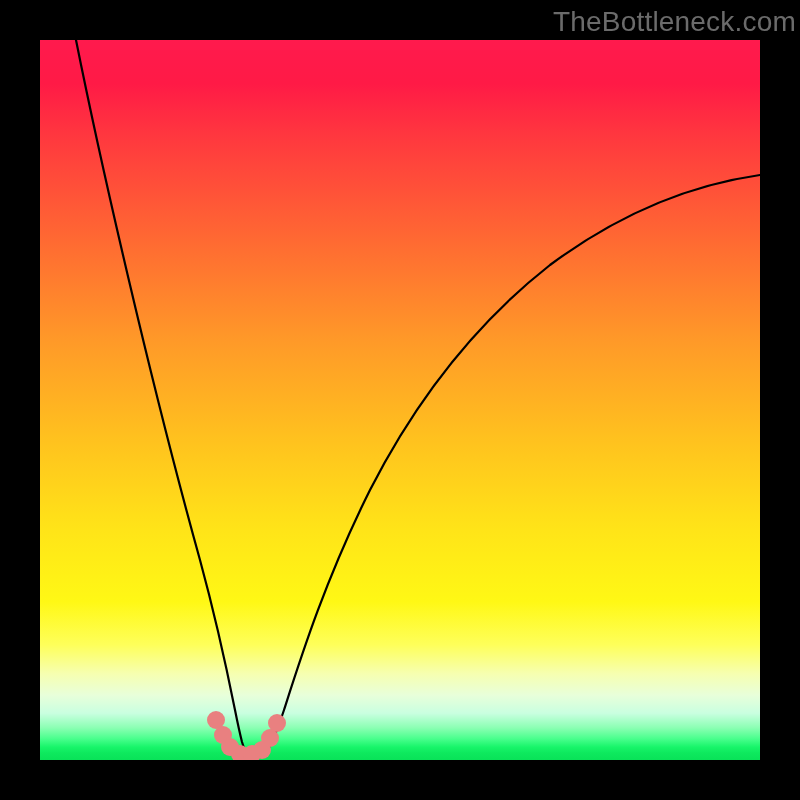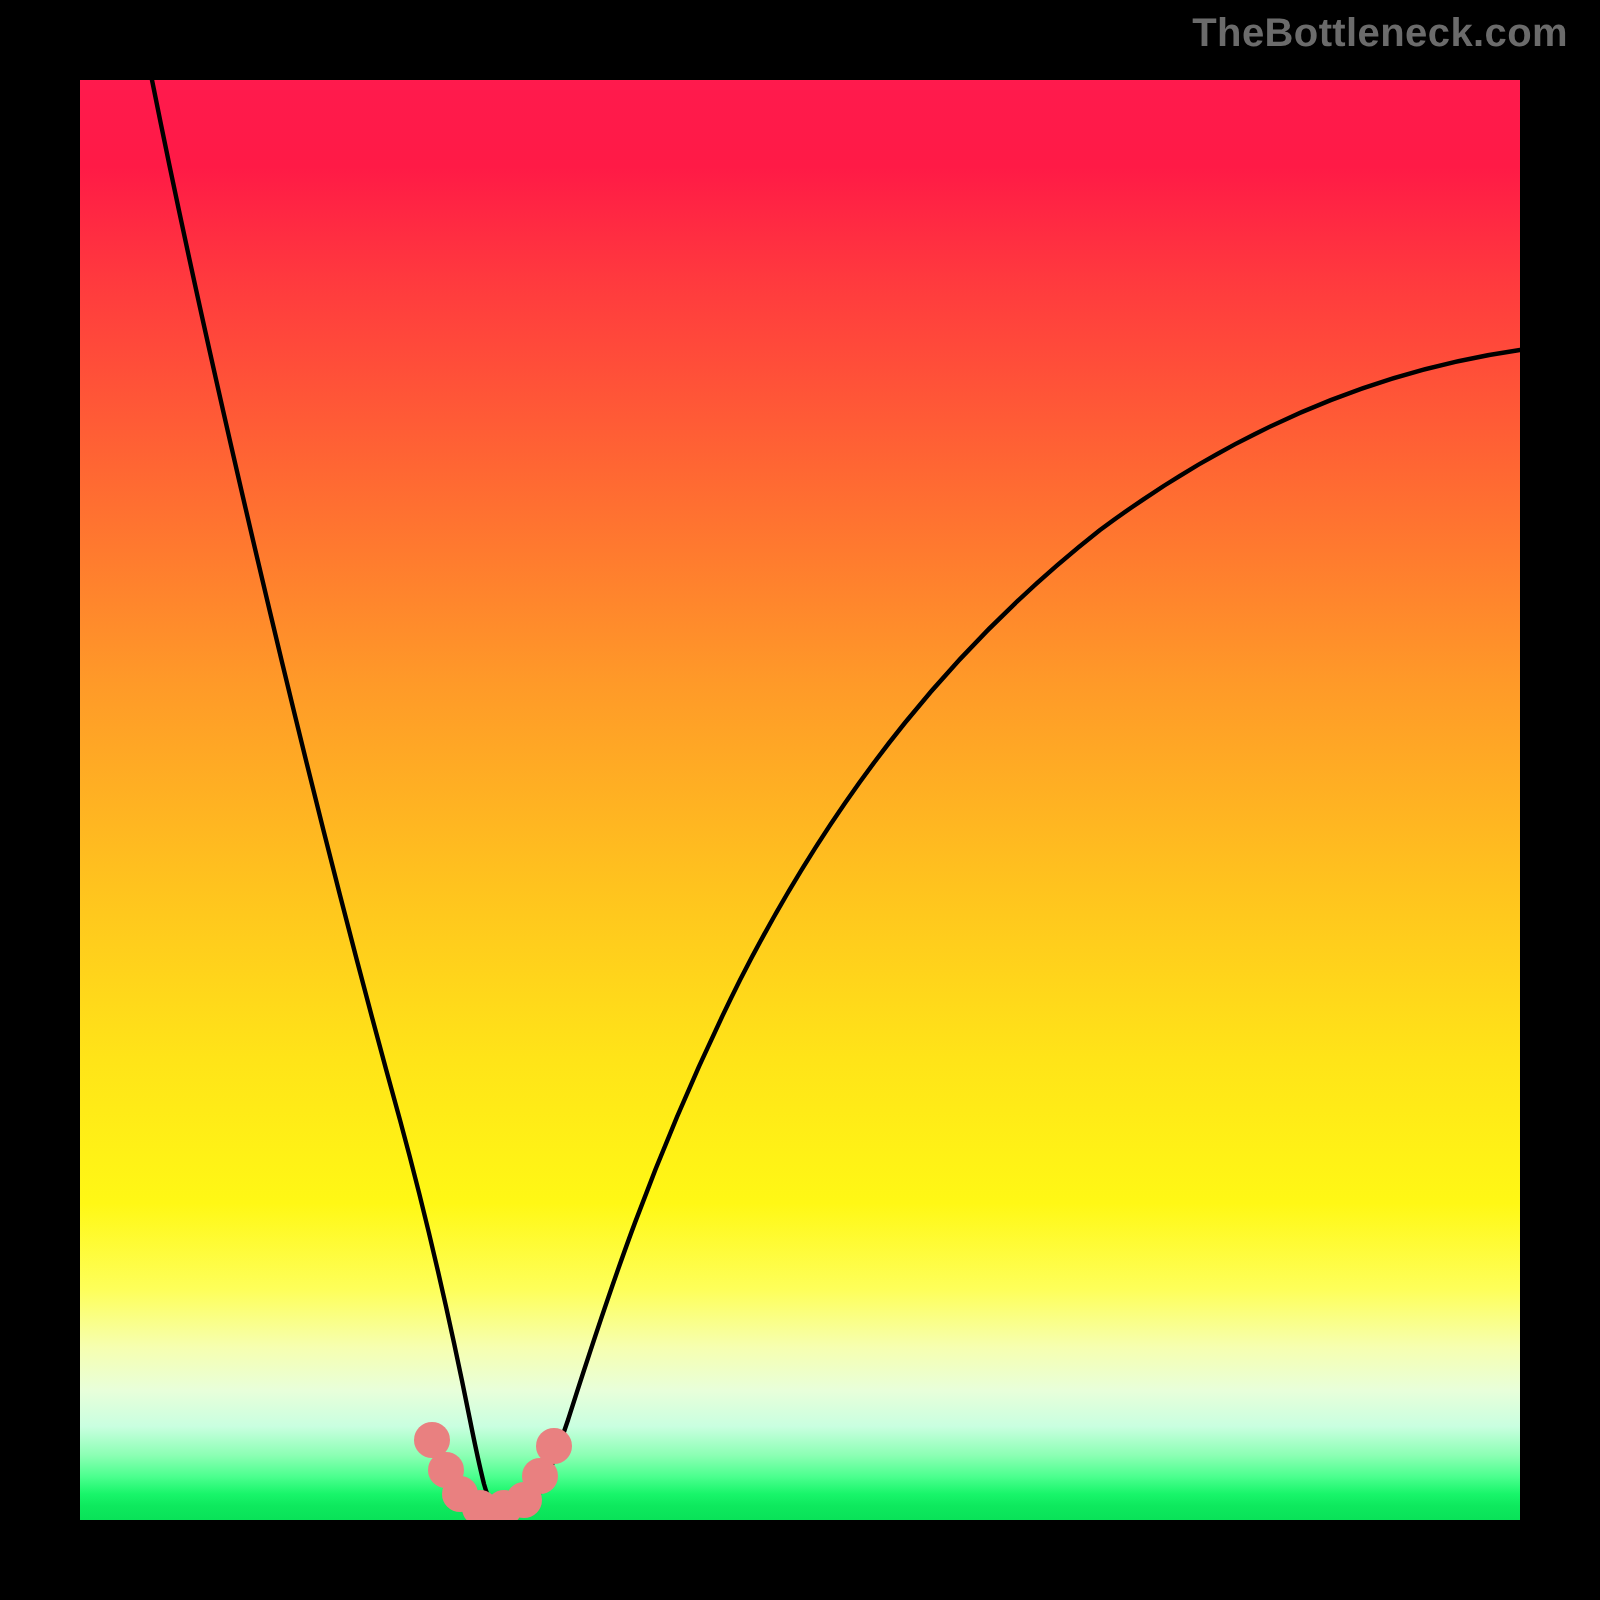--- a/index.html
+++ b/index.html
@@ -47,25 +47,25 @@
       #8cffb4 95.5%,
       #4bff8e 97%,
       #18f56a 98.2%,
       #0ee95e 99%,
       #09e258 100%
     );
   }
   .watermark {
     position: absolute;
     top: 6px;
-    right: 16px;
+    right: 4px;
     color: #6b6b6b;
-    font-size: 20px;
+    font-size: 28px;
     letter-spacing: 0.2px;
-    font-weight: 700;
+    font-weight: 400;
   }
   svg.curve {
     position: absolute;
     inset: 0;
   }
   .curve path {
     stroke: #000;
     stroke-width: 2.2;
     fill: none;
     stroke-linecap: round;

